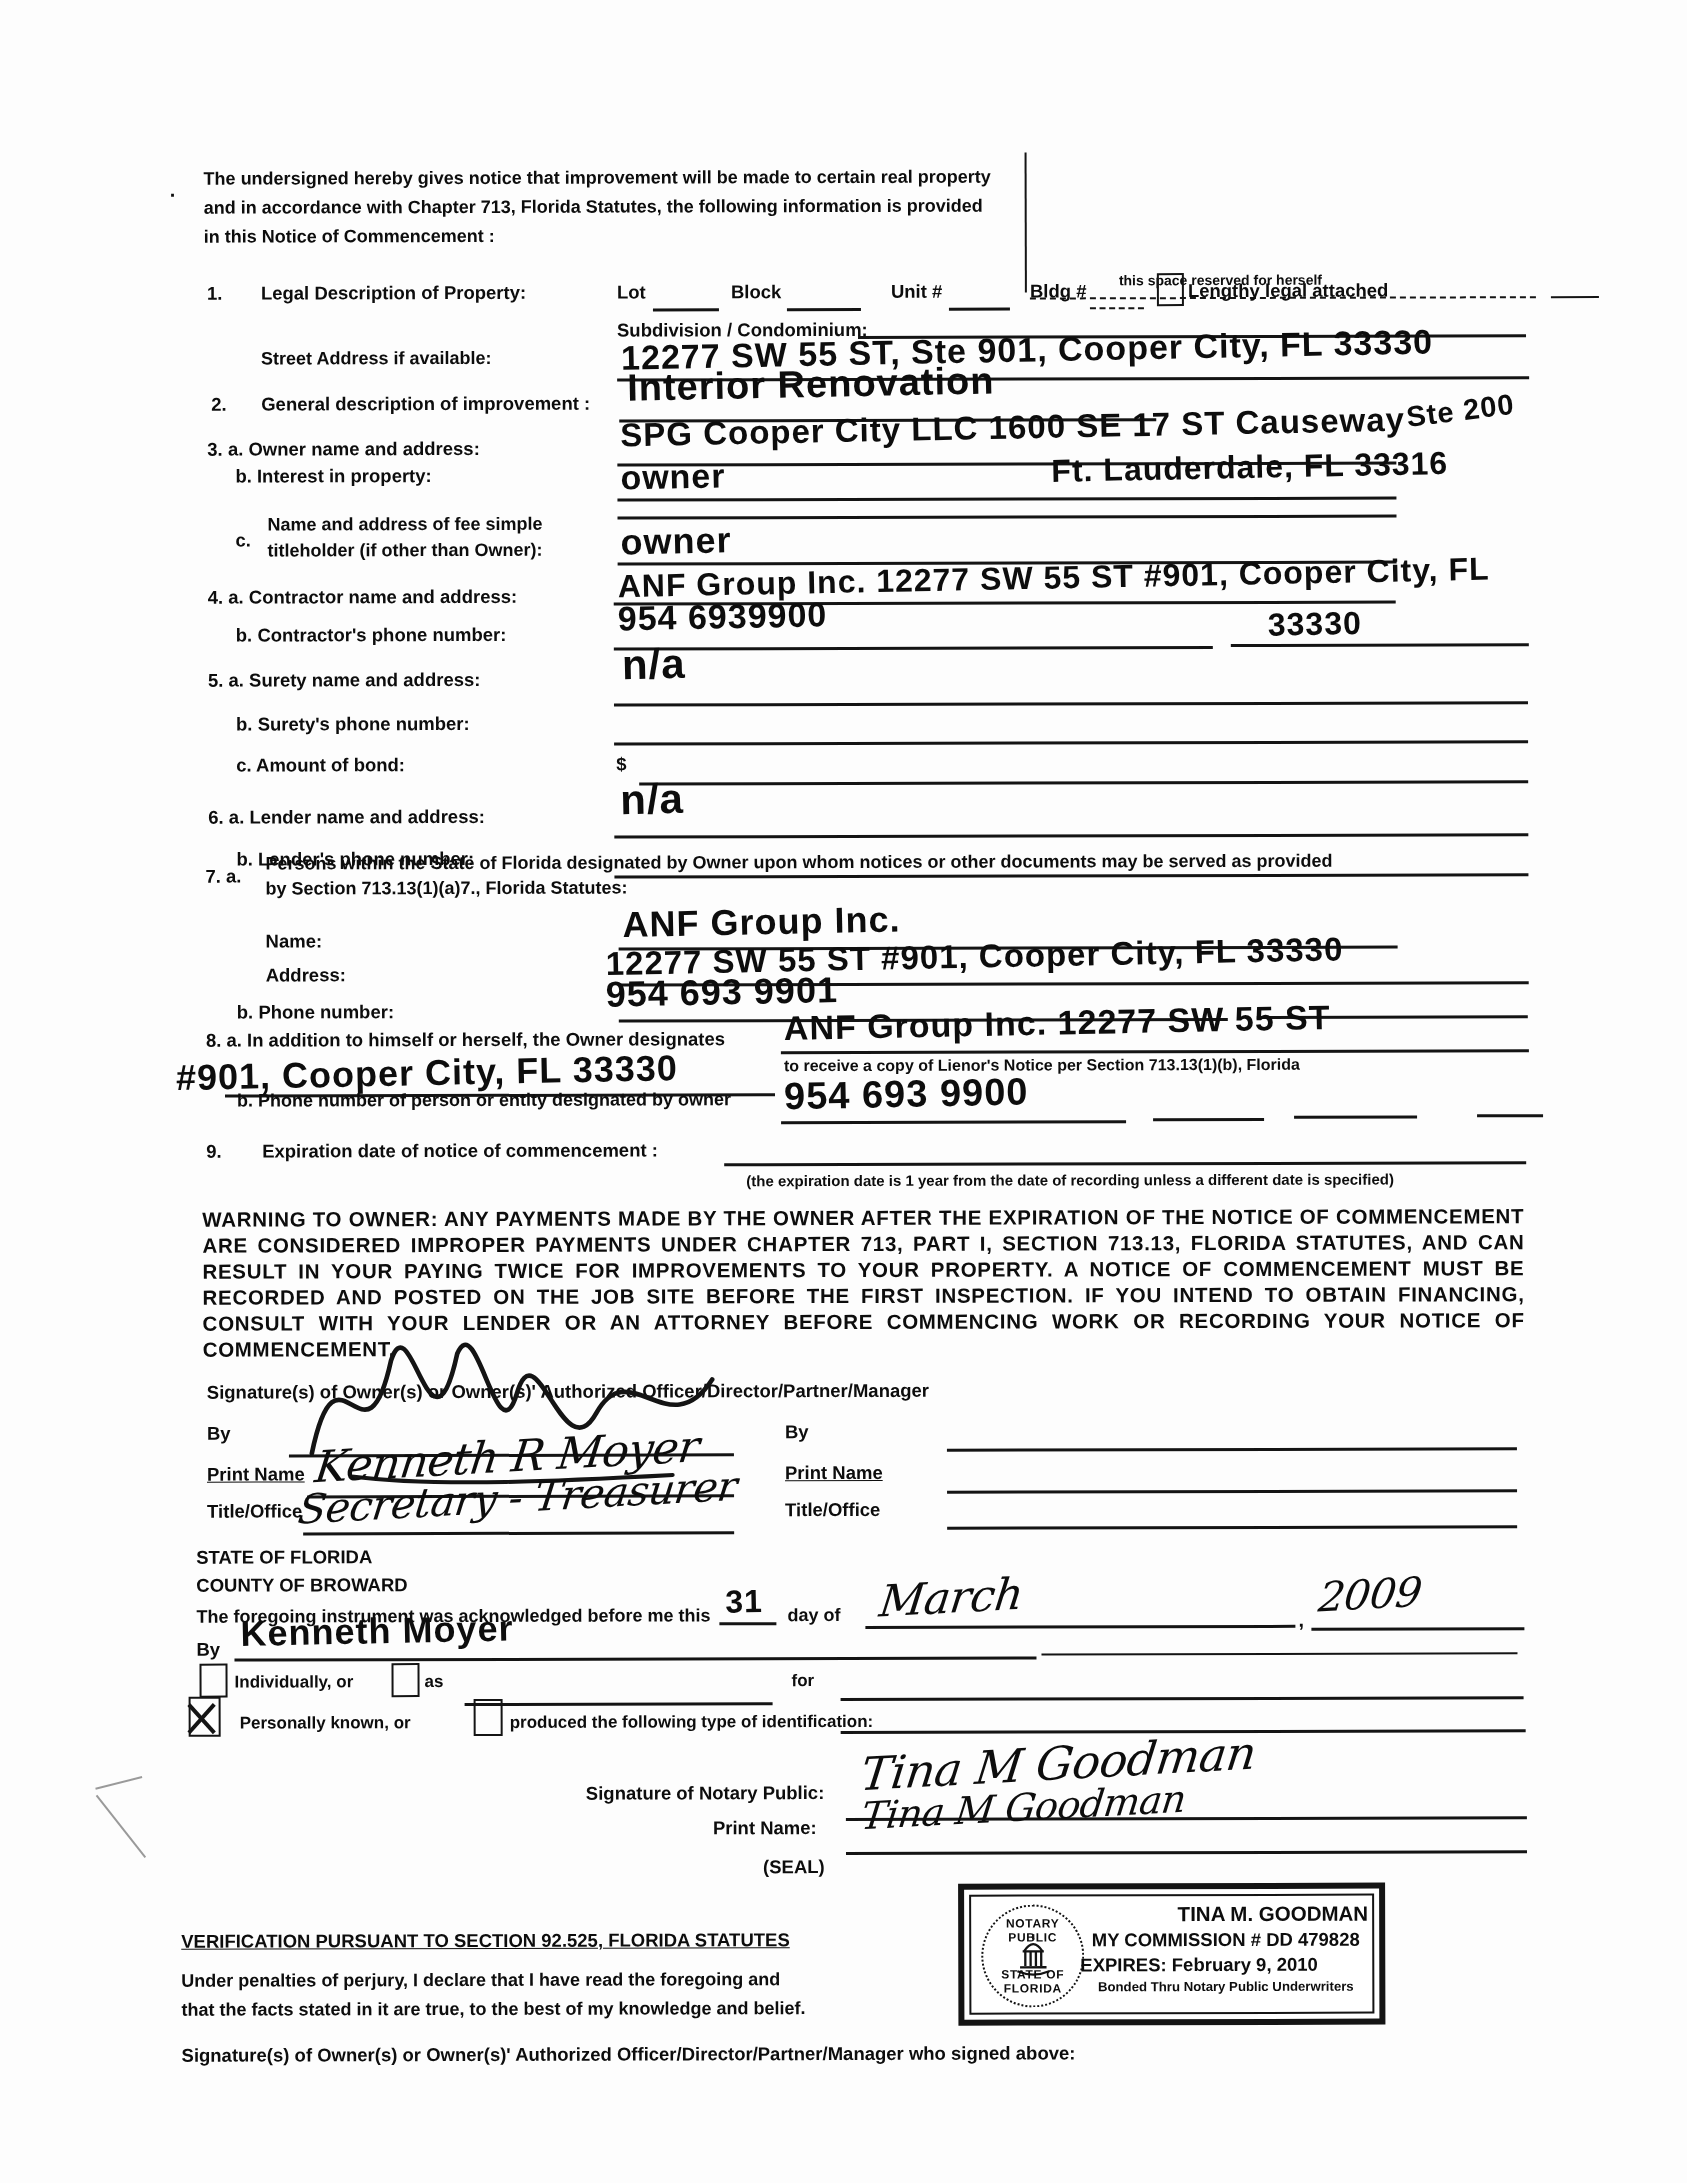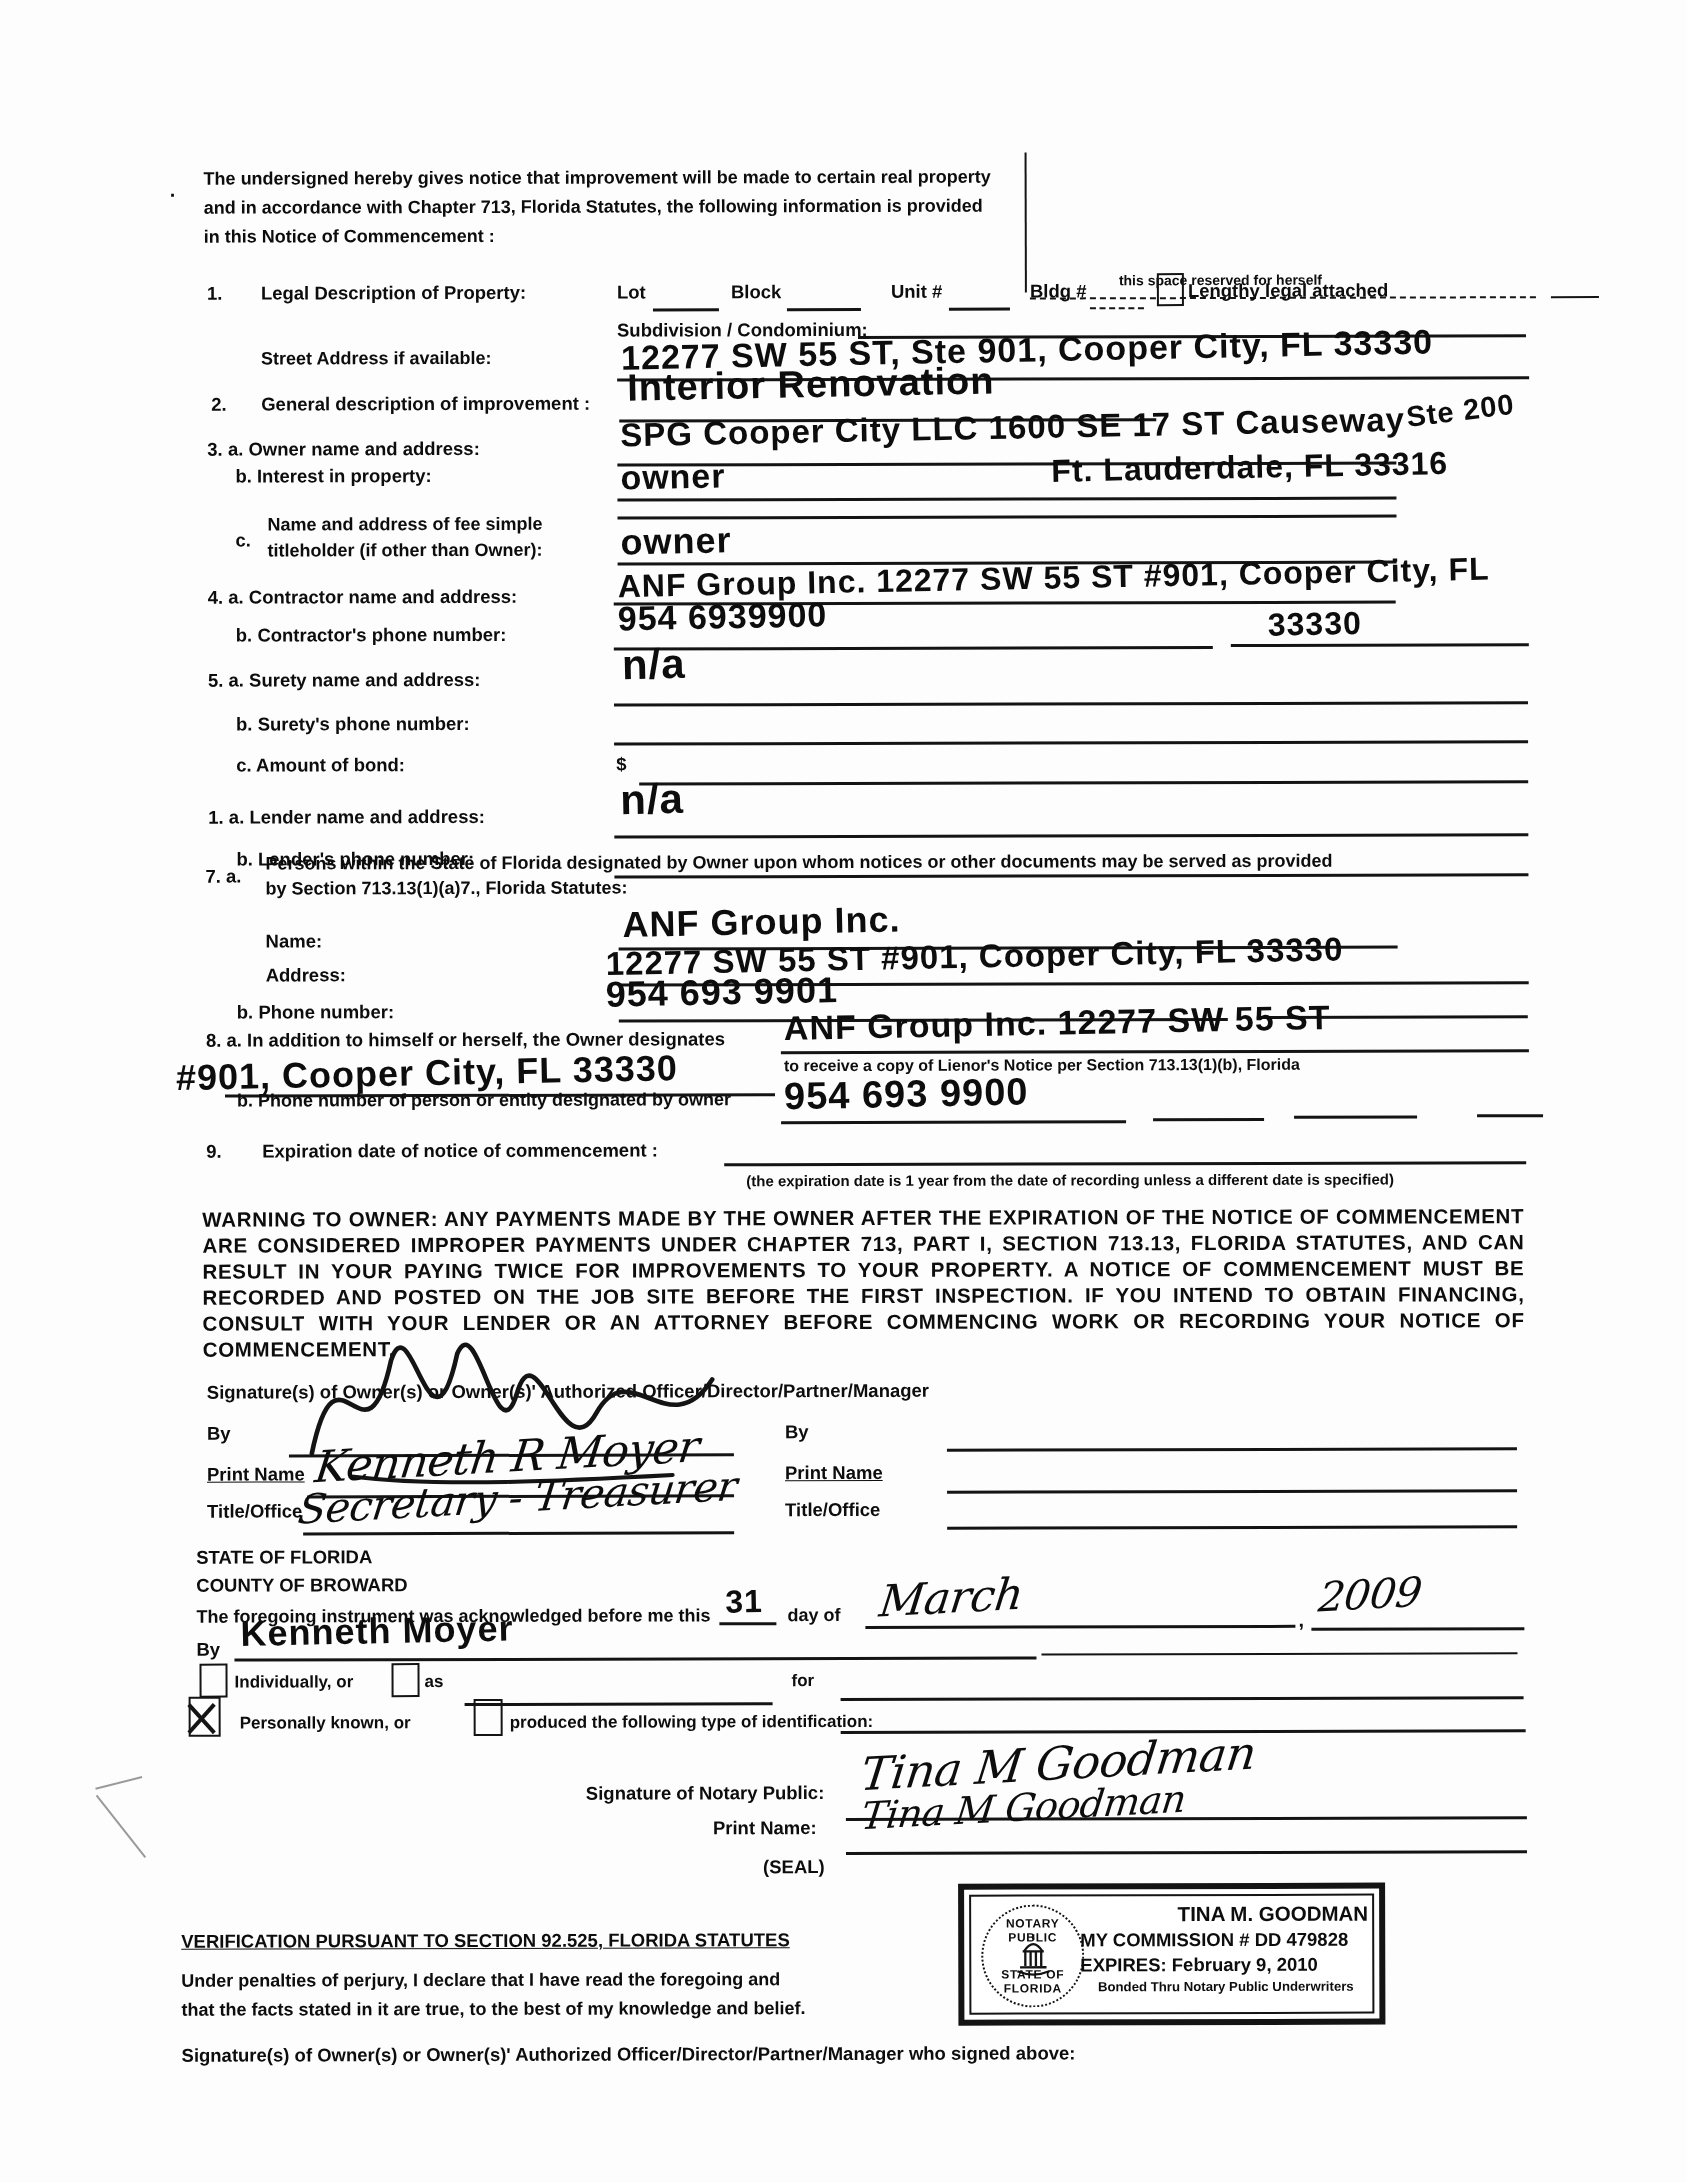--- a/index.html
+++ b/index.html
@@ -90,21 +90,21 @@
 
   <div class="abs lbl" style="left:209px;top:668px;font-size:18.5px">5. a.  Surety name and address:</div>
   <div class="abs hw" style="left:623px;top:640px;font-size:42px">n/a</div>
   <div class="ln" style="left:615px;top:703px;width:914px"></div>
   <div class="abs lbl" style="left:237px;top:712px;font-size:18.5px">b.  Surety's phone number:</div>
   <div class="ln" style="left:615px;top:742px;width:914px"></div>
   <div class="abs lbl" style="left:237px;top:753px;font-size:18.5px">c.  Amount of bond:</div>
   <div class="abs lbl" style="left:617px;top:753px;font-size:18.5px">$</div>
   <div class="ln" style="left:640px;top:782px;width:889px"></div>
 
-  <div class="abs lbl" style="left:209px;top:805px;font-size:18.5px">1. a.  Lender name and address:</div>
+  <div class="abs lbl" style="left:209px;top:805px;font-size:18.5px">6. a.  Lender name and address:</div>
   <div class="abs hw" style="left:621px;top:775px;font-size:42px">n/a</div>
   <div class="ln" style="left:615px;top:835px;width:914px"></div>
   <div class="abs lbl" style="left:237px;top:847px;font-size:18.5px">b.  Lender's phone number:</div>
   <div class="ln" style="left:615px;top:875px;width:914px"></div>
 
   <div class="abs lbl" style="left:206px;top:864px;font-size:18.5px">7. a.</div>
   <div class="abs lbl" style="left:266px;top:852px;font-size:18px">Persons within the State of Florida designated by Owner upon whom notices or other documents may be served as provided</div>
   <div class="abs lbl" style="left:266px;top:877px;font-size:18px">by Section 713.13(1)(a)7., Florida Statutes:</div>
   <div class="abs lbl" style="left:266px;top:929px;font-size:18.5px">Name:</div>
   <div class="abs hw" style="left:623px;top:901px;font-size:36px">ANF Group Inc.</div>
@@ -205,21 +205,21 @@
   <div class="stamp-outer" style="left:956px;top:1884px;width:415px;height:130px">
     <div class="stamp-inner"></div>
     <div class="seal" style="left:17px;top:14.6px;width:99px;height:99px">
       <div class="tt" style="top:10.6px">NOTARY PUBLIC</div>
       <svg style="position:absolute;left:30px;top:25px" width="40" height="49" viewBox="0 0 60 74">
         <path d="M30,4 L30,12 M16,30 Q30,8 44,30 M14,30 L46,30 M18,30 L18,52 M26,30 L26,52 M34,30 L34,52 M42,30 L42,52 M10,54 L50,54 M6,60 Q30,70 54,60" stroke="#141414" stroke-width="3.5" fill="none"></path>
       </svg>
       <div class="tt" style="bottom:9.3px">STATE OF FLORIDA</div>
     </div>
     <div class="abs" style="left:126px;top:13.2px;width:278px;text-align:right;font-size:20.5px;font-weight:700">TINA M. GOODMAN</div>
-    <div class="abs" style="left:116px;top:40px;width:291px;text-align:left;font-size:18.5px;font-weight:700">MY COMMISSION # DD 479828</div>
+    <div class="abs" style="left:116px;top:40px;width:291px;text-align:center;font-size:18.5px;font-weight:700">MY COMMISSION # DD 479828</div>
     <div class="abs" style="left:116px;top:65px;width:291px;text-align:left;font-size:18.5px;font-weight:700">EXPIRES: February 9, 2010</div>
     <div class="abs" style="left:116px;top:90px;width:291px;text-align:center;font-size:13.2px;font-weight:600">Bonded Thru Notary Public Underwriters</div>
   </div>
 
   <div class="abs lbl" style="left:179px;top:1929px;font-size:18.5px;text-decoration:underline">VERIFICATION PURSUANT TO SECTION 92.525, FLORIDA STATUTES</div>
   <div class="abs lbl" style="left:179px;top:1969px;font-size:18px">Under penalties of perjury, I declare that I have read the foregoing and</div>
   <div class="abs lbl" style="left:179px;top:1998px;font-size:18px">that the facts stated in it are true, to the best of my knowledge and belief.</div>
   <div class="abs lbl" style="left:179px;top:2043px;font-size:18.5px">Signature(s) of Owner(s) or Owner(s)' Authorized Officer/Director/Partner/Manager who signed above:</div>
 
  </div>

